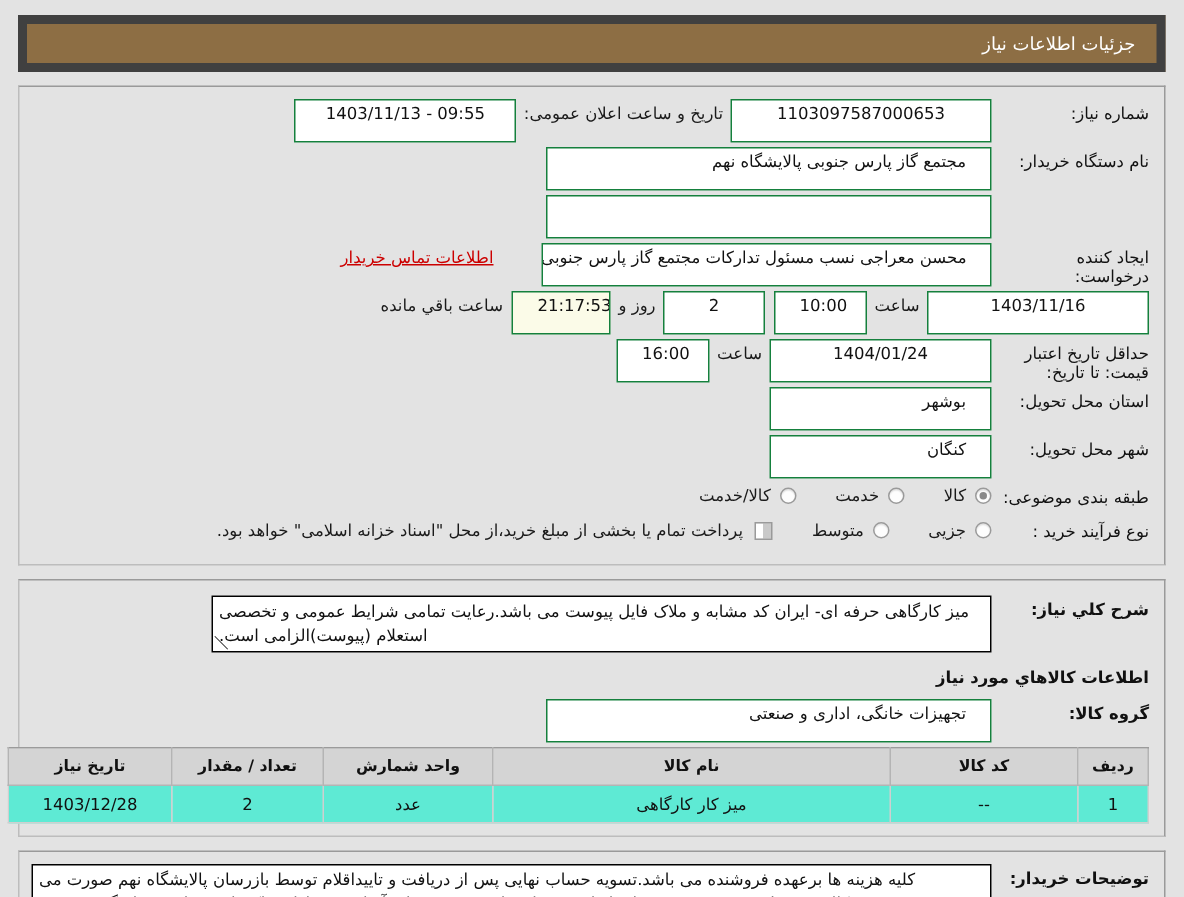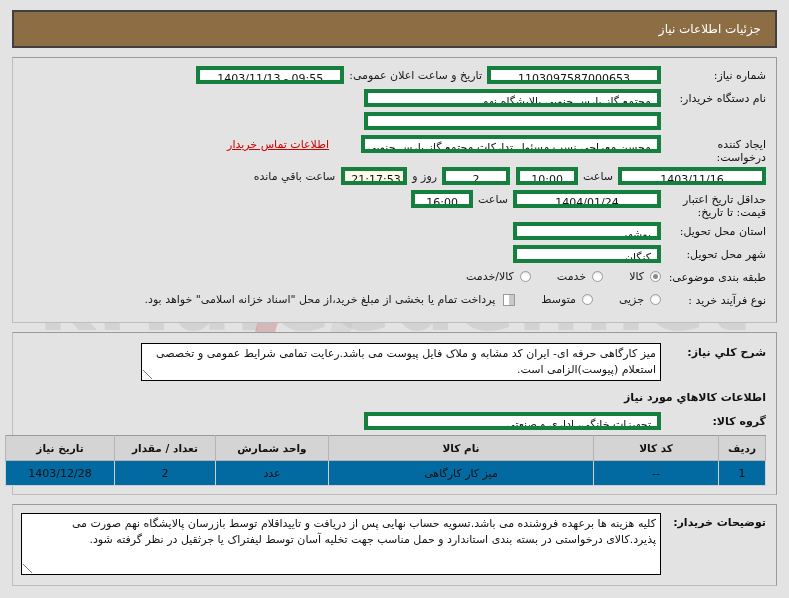--- a/index.html
+++ b/index.html
@@ -48,21 +48,21 @@
     opacity: 0.24;
   }
 
   .page { position: relative; z-index: 2; }
 
   
   .titlebar {
     margin: 10px 12px 0 12px;
     height: 38px;
     background: #8d6e44;
-    border: 2px solid #404040;
+    border: 6px solid #404040;
     display: flex;
     align-items: center;
     justify-content: flex-start;
     padding: 0 14px;
     box-sizing: border-box;
   }
   .titlebar .t {
     color: #ffffff;
     font-size: 12px;
   }
@@ -96,26 +96,26 @@
     padding-left: 6px;
     box-sizing: border-box;
     font-size: 11px;
     line-height: 13px;
     color: #111;
   }
   .lbl.b { font-weight: bold; }
   .fieldzone { flex: 1; display: flex; align-items: flex-start; }
 
   .inp {
-    border: 4px solid #15803d;
+    border: 1px solid #15803d;
     background: #ffffff;
-    height: 18px;
+    height: 29px;
     line-height: 18px;
     font-size: 11px;
-    padding: 0 6px;
+    padding: 0 16px;
     box-sizing: border-box;
     text-align: center;
     white-space: nowrap;
     overflow: hidden;
     font-family: "DejaVu Sans", "Liberation Sans", sans-serif;
     color: #111;
   }
   .inp.ltr { direction: ltr; }
   .inp.right { text-align: right; margin-left: 24px; }
   .inp.cream { background: #fbfbe8; }
@@ -180,21 +180,21 @@
   .chk-text { font-size: 11px; white-space: nowrap; }
 
   
   .ta {
     border: 1px solid #000;
     background: #ffffff;
     font-size: 11px;
     line-height: 16px;
     padding: 2px 4px 0 4px;
     box-sizing: border-box;
-    text-align: right;
+    text-align: left;
     color: #111;
     position: relative;
     overflow: hidden;
   }
   .ta::after {
     content: "";
     position: absolute;
     left: 1px; bottom: 1px;
     width: 9px; height: 9px;
     background:
@@ -224,21 +224,21 @@
     border: 1px solid #b4b4b4;
     border-top-color: #9b9b9b;
     font-size: 10.5px;
     font-weight: bold;
     height: 24px;
     color: #111;
     text-align: center;
     padding: 0 3px;
   }
   table.goods td {
-    background: #0369a1;
+    background: #5eead4;
     border: 1px solid #cfcfcf;
     font-size: 11px;
     height: 24px;
     text-align: center;
     color: #111;
     padding: 0 3px;
   }
   td.ltr { direction: ltr; }
   .c-rdf  { width: 40px; }
   .c-code { width: 118px; }

